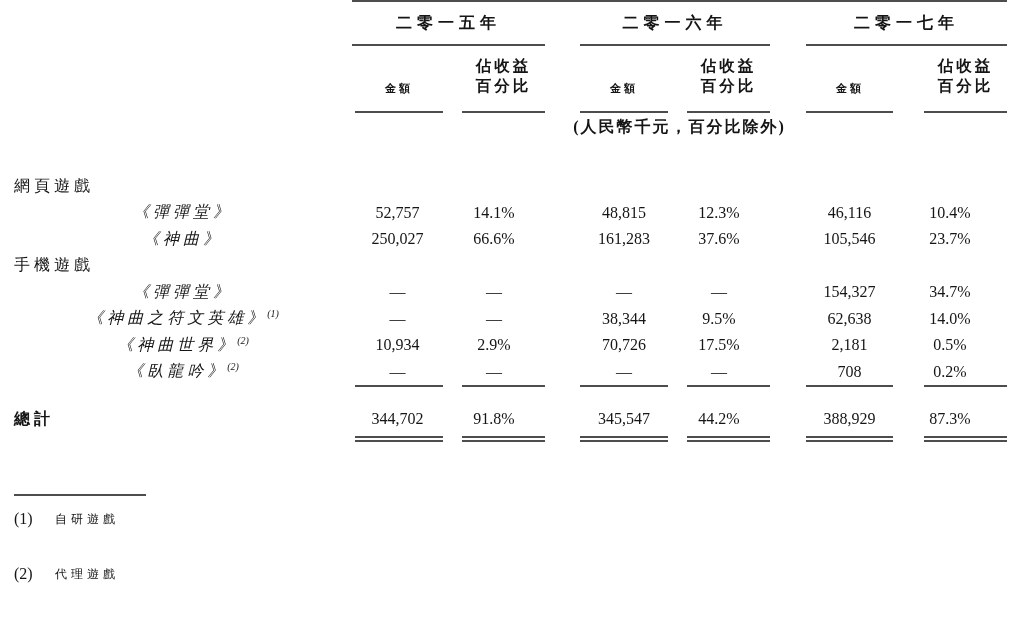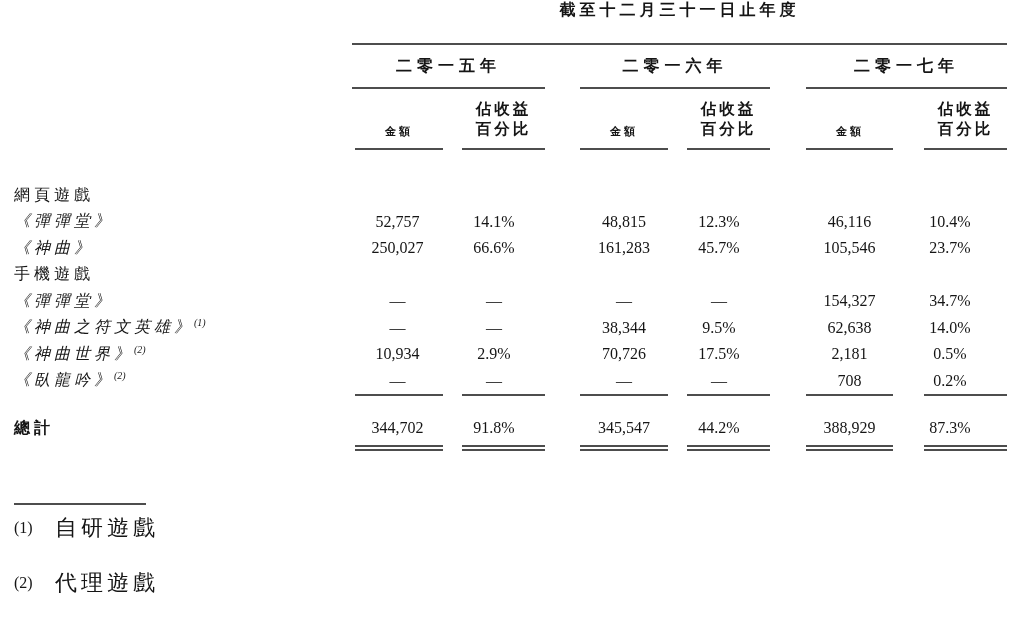--- a/index.html
+++ b/index.html
@@ -3,35 +3,35 @@
 <meta charset="utf-8">
 <style>
   html,body{margin:0;padding:0;background:#ffffff;}
   body{font-family:"Liberation Serif","DejaVu Serif",serif;color:#151515;}
   .page{position:relative;width:1018px;height:639px;background:#ffffff;overflow:hidden;}
 
   table.fin{border-collapse:collapse;table-layout:fixed;margin-left:14px;width:993px;}
   table.fin td{padding:0;font-size:16px;vertical-align:bottom;overflow:visible;}
 
   .cjk{letter-spacing:4px;}
-  .it{font-style:italic;}
+  .it{font-style:italic;text-align:center;}
   .num{text-align:center;white-space:nowrap;}
 
   tr.r-title td{height:43px;vertical-align:top;}
   .title-cell{font-weight:bold;font-size:16.5px;text-align:center;letter-spacing:4px;padding-top:12px;}
 
   .hline{height:2px;background:#4d4d4d;}
   tr.r-topline td{height:2px;vertical-align:top;}
 
   tr.r-years td{height:42px;vertical-align:middle;text-align:center;}
   .year-lbl{font-weight:bold;font-size:16px;letter-spacing:5px;}
 
   tr.r-yearline td{height:2px;vertical-align:top;}
 
-  tr.r-subhead td{height:50px;vertical-align:bottom;padding-bottom:9px;}
+  tr.r-subhead td{height:50px;vertical-align:bottom;padding-bottom:15px;}
   .amt-head{width:88px;margin-left:auto;text-align:center;font-weight:bold;font-size:11px;letter-spacing:3px;}
   .pct-head{width:83px;margin-left:auto;text-align:center;font-weight:bold;font-size:15.5px;letter-spacing:3px;line-height:1.3;}
   .pct-head span{display:block;}
 
   tr.r-subline td{height:2px;vertical-align:top;}
   .rl-a{width:88px;margin-left:auto;height:2px;background:#4d4d4d;}
   .rl-p{width:83px;margin-left:auto;height:2px;background:#4d4d4d;}
   .rl-c{width:87px;margin-left:auto;height:2px;background:#4d4d4d;}
 
   tr.r-note td{height:28px;vertical-align:middle;}
@@ -53,45 +53,41 @@
   .dbl{height:2px;border-top:2px solid #4d4d4d;border-bottom:2px solid #4d4d4d;box-sizing:content-box;}
   .dbl.w-a{width:88px;margin-left:auto;}
   .dbl.w-p{width:83px;margin-left:auto;}
   .dbl.w-c{width:87px;margin-left:auto;}
 
   .footnotes{margin-left:14px;margin-top:50px;}
   .fn-divider{width:132px;height:2px;background:#4d4d4d;}
   .fn-row{display:flex;margin-top:12px;height:22px;align-items:center;}
   .fn-row.second{margin-top:33px;}
   .fn-marker{width:41px;font-size:16px;}
-  .fn-text{font-size:22px;letter-spacing:4px;}
+  .fn-text{font-size:12px;letter-spacing:4px;}
 </style>
 </head>
 <body>
 
 <div class="page">
 
   <table class="fin">
     <colgroup>
       <col style="width:338px">
         <col style="width:91px">
         <col style="width:102px">
       <col style="width:35px">
         <col style="width:88px">
         <col style="width:102px">
       <col style="width:36px">
         <col style="width:87px">
         <col style="width:114px">
     </colgroup>
 
     <tbody>
-        <tr class="r-title">
-      <td></td>
-      <td colspan="8" class="title-cell">截至十二月三十一日止年度</td>
-    </tr>
 
     <tr class="r-topline">
       <td></td>
       <td colspan="8">
             <div class="hline"></div>
           </td>
     </tr>
 
     <tr class="r-years">
       <td></td>
@@ -167,20 +163,24 @@
           </td>
       <td></td>
       <td>
             <div class="rl-c"></div>
           </td>
       <td>
             <div class="rl-p"></div>
           </td>
     </tr>
 
+    <tr class="r-note">
+      <td></td>
+      <td colspan="8" class="note-cell">(人民幣千元，百分比除外)</td>
+    </tr>
 
     <tr class="r-spacer">
           <td colspan="9"></td>
         </tr>
 
     <tr class="r-body">
       <td class="lbl">網頁遊戲</td>
       <td class="num"></td>
       <td class="num"></td>
       <td></td>
@@ -202,21 +202,21 @@
       <td class="num">46,116</td>
       <td class="num">10.4%</td>
     </tr>
 
     <tr class="r-body">
       <td class="lbl it ind-game">《神曲》</td>
       <td class="num">250,027</td>
       <td class="num">66.6%</td>
       <td></td>
       <td class="num">161,283</td>
-      <td class="num">45.7%</td>
+      <td class="num">37.6%</td>
       <td></td>
       <td class="num">105,546</td>
       <td class="num">23.7%</td>
     </tr>
 
 
     <tr class="r-body">
       <td class="lbl">手機遊戲</td>
       <td class="num"></td>
       <td class="num"></td>

